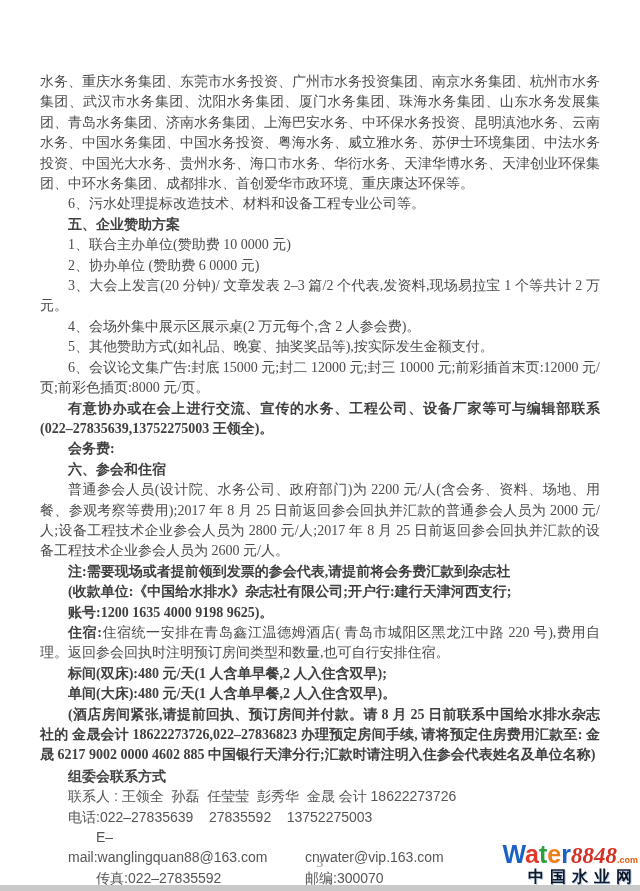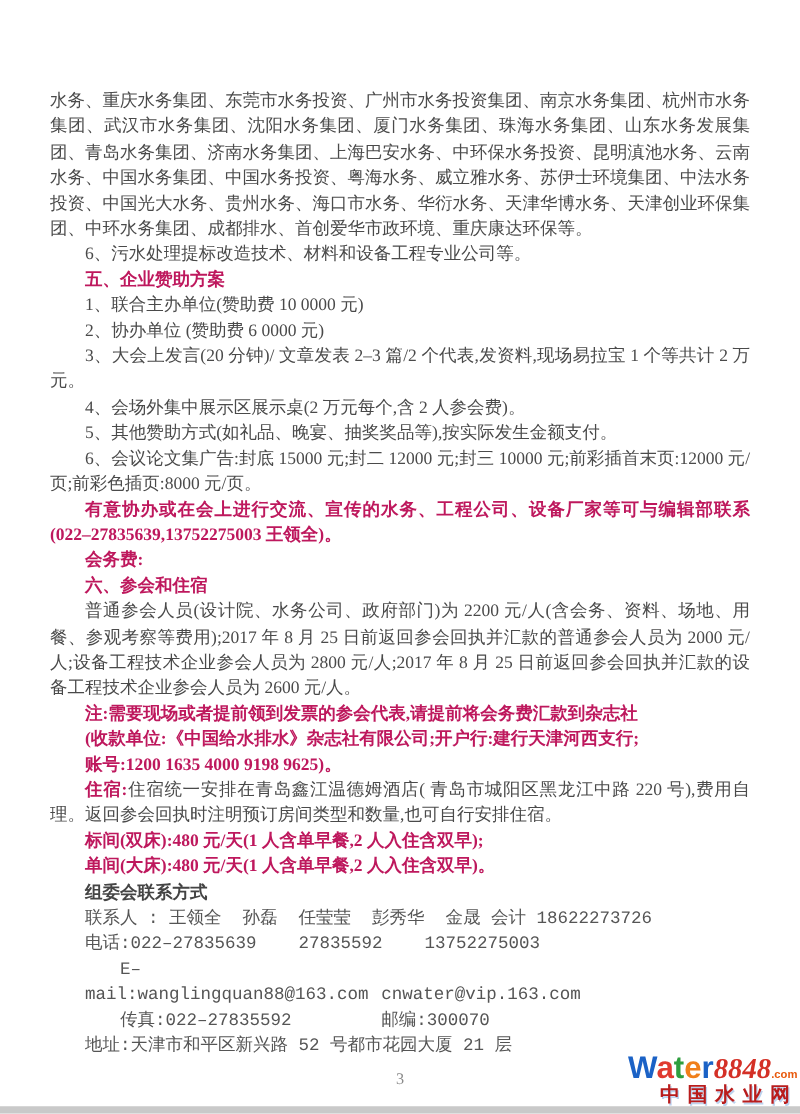--- a/index.html
+++ b/index.html
@@ -16,23 +16,23 @@
     padding:72px 40px 0 40px;
     box-sizing:border-box;
   }
   .page p{
     margin:0;
     font-size:14px;
     line-height:20.4px;
     text-align:justify;
   }
   .indent{text-indent:2em;}
-  .bold{font-weight:bold;color:#be185d;}
+  .bold{font-weight:bold;color:#404040;}
   .sans{
-    font-family:Liberation Mono, monospace;
+    font-family:Liberation Sans, sans-serif;
     text-align:right;
     white-space:pre-wrap;
     color:#555;
   }
   .semibold{font-weight:bold;color:#444;}
   .col-left{display:inline-block;width:237px;}
   .footer-pagenum{
     position:absolute;left:0;right:0;bottom:20px;
     text-align:center;
     font-size:13px;color:#8a8a8a;
@@ -84,28 +84,29 @@
   <p class="indent bold">有意协办或在会上进行交流、宣传的水务、工程公司、设备厂家等可与编辑部联系 (022–27835639,13752275003 王领全)。</p>
   <p class="indent bold">会务费:</p>
   <p class="indent bold">六、参会和住宿</p>
   <p class="indent">普通参会人员(设计院、水务公司、政府部门)为 2200 元/人(含会务、资料、场地、用餐、参观考察等费用);2017 年 8 月 25 日前返回参会回执并汇款的普通参会人员为 2000 元/人;设备工程技术企业参会人员为 2800 元/人;2017 年 8 月 25 日前返回参会回执并汇款的设备工程技术企业参会人员为 2600 元/人。</p>
   <p class="indent bold">注:需要现场或者提前领到发票的参会代表,请提前将会务费汇款到杂志社</p>
   <p class="indent bold">(收款单位:《中国给水排水》杂志社有限公司;开户行:建行天津河西支行;</p>
   <p class="indent bold">账号:1200 1635 4000 9198 9625)。</p>
   <p class="indent"><span class="bold">住宿:</span><span>住宿统一安排在青岛鑫江温德姆酒店( 青岛市城阳区黑龙江中路 220 号),费用自理。返回参会回执时注明预订房间类型和数量,也可自行安排住宿。</span></p>
   <p class="indent bold">标间(双床):480 元/天(1 人含单早餐,2 人入住含双早);</p>
   <p class="indent bold">单间(大床):480 元/天(1 人含单早餐,2 人入住含双早)。</p>
+  <p class="indent bold">(酒店房间紧张,请提前回执、预订房间并付款。请 8 月 25 日前联系中国给水排水杂志社的 金晟会计 18622273726,022–27836823 办理预定房间手续, 请将预定住房费用汇款至: 金晟 6217 9002 0000 4602 885 中国银行天津分行;汇款时请注明入住参会代表姓名及单位名称)</p>
   <p class="indent sans semibold">组委会联系方式</p>
   <p class="indent sans">联系人 : 王领全  孙磊  任莹莹  彭秀华  金晟 会计 18622273726</p>
   <p class="indent sans">电话:022–27835639    27835592    13752275003</p>
   <p class="indent sans"><span class="col-left">E–mail:wanglingquan88@163.com</span><span>cnwater@vip.163.com</span></p>
   <p class="indent sans"><span class="col-left">传真:022–27835592</span><span>邮编:300070</span></p>
   <p class="indent sans">地址:天津市和平区新兴路 52 号都市花园大厦 21 层</p>
 </div>
 
 <div class="footer-pagenum">3</div>
 
 <div class="watermark">
   <div class="wm-row1"><span class="wm-brand"><span style="color: rgb(27, 98, 198);">W</span><span style="color: rgb(224, 58, 47);">a</span><span style="color: rgb(46, 158, 62);">t</span><span style="color: rgb(240, 127, 26);">e</span><span style="color: rgb(27, 98, 198);">r</span></span><span class="wm-num" style="color: rgb(212, 48, 38);">8848</span><span class="wm-com" style="color: rgb(232, 89, 12);">.com</span></div>
-  <div class="wm-sub" style="color: #b91c1c;">中国水业网</div>
+  <div class="wm-sub" style="color: #0f172a;">中国水业网</div>
 </div>
 
 <div class="bottom-bar"></div>
 
 </body></html>

